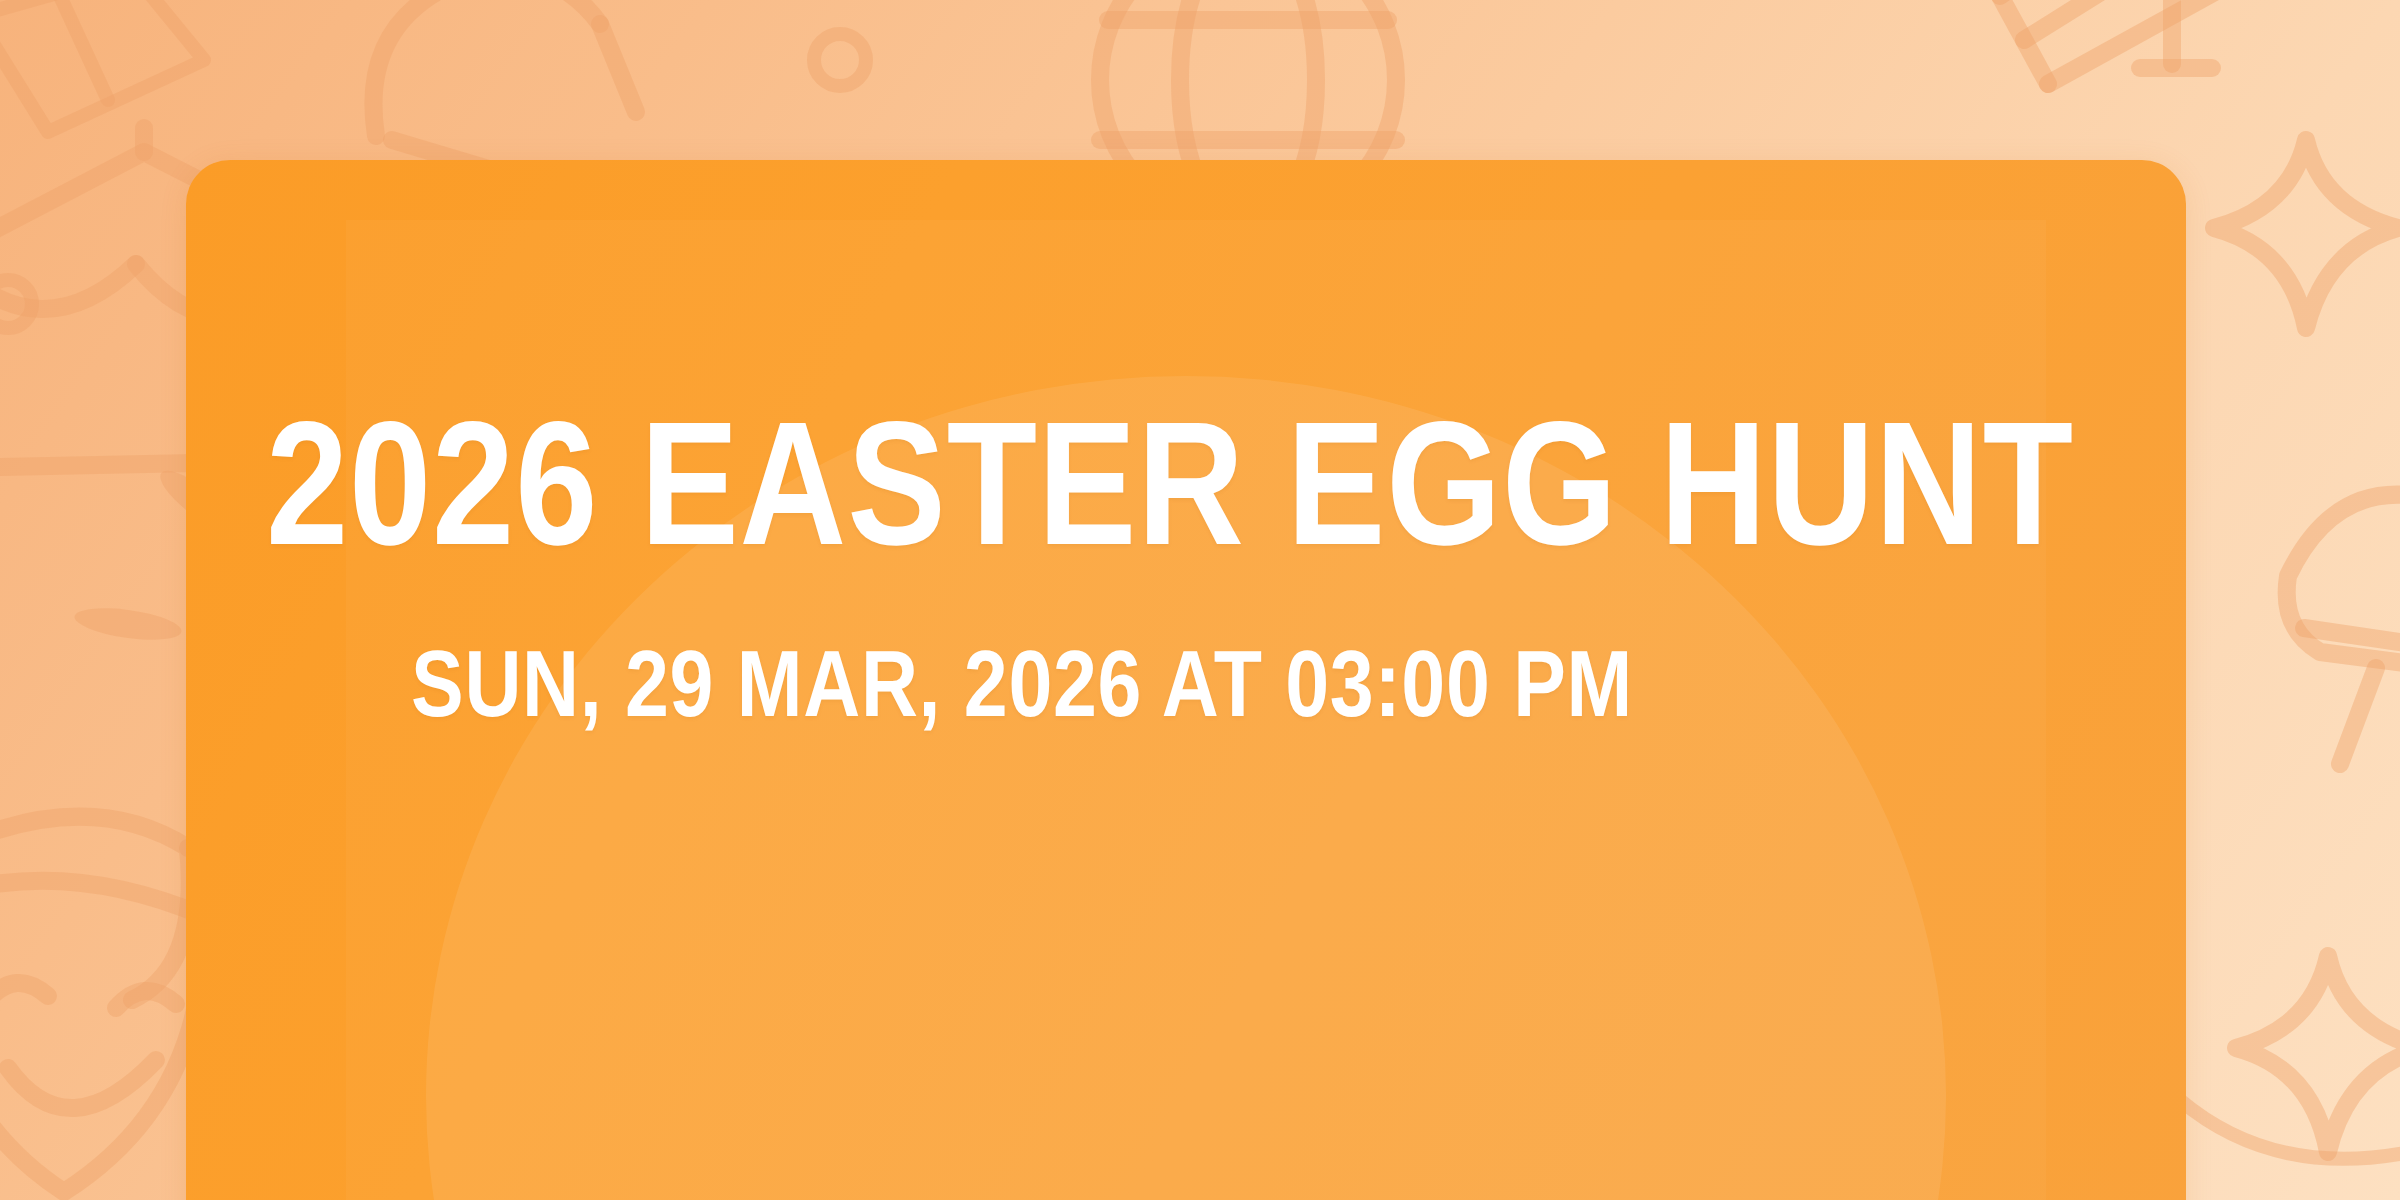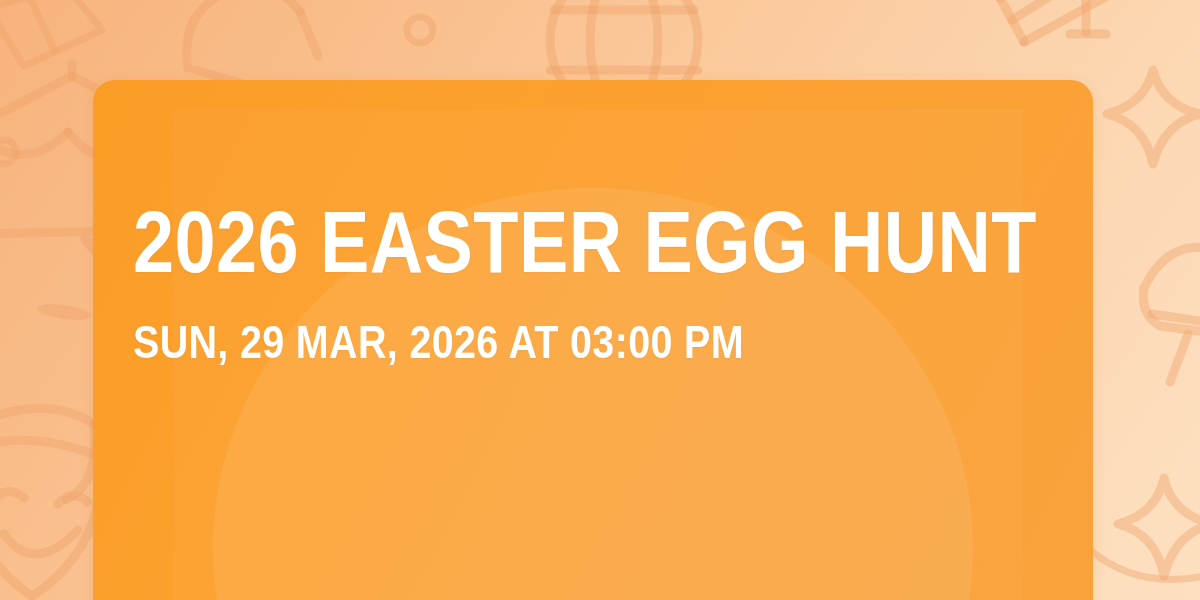--- a/index.html
+++ b/index.html
@@ -20,20 +20,21 @@
     width: 1200px;
     height: 600px;
     overflow: hidden;
     background:
       linear-gradient(125deg,
         #F7B37C 0%,
         #F9BD8A 22%,
         #FBCB9F 50%,
         #FCD7B2 74%,
         #FDE0C1 100%);
+    text-align: center;
   }
 
   
   .pattern-layer {
     position: absolute;
     inset: 0;
     pointer-events: none;
   }
   .pattern-layer svg {
     position: absolute;

